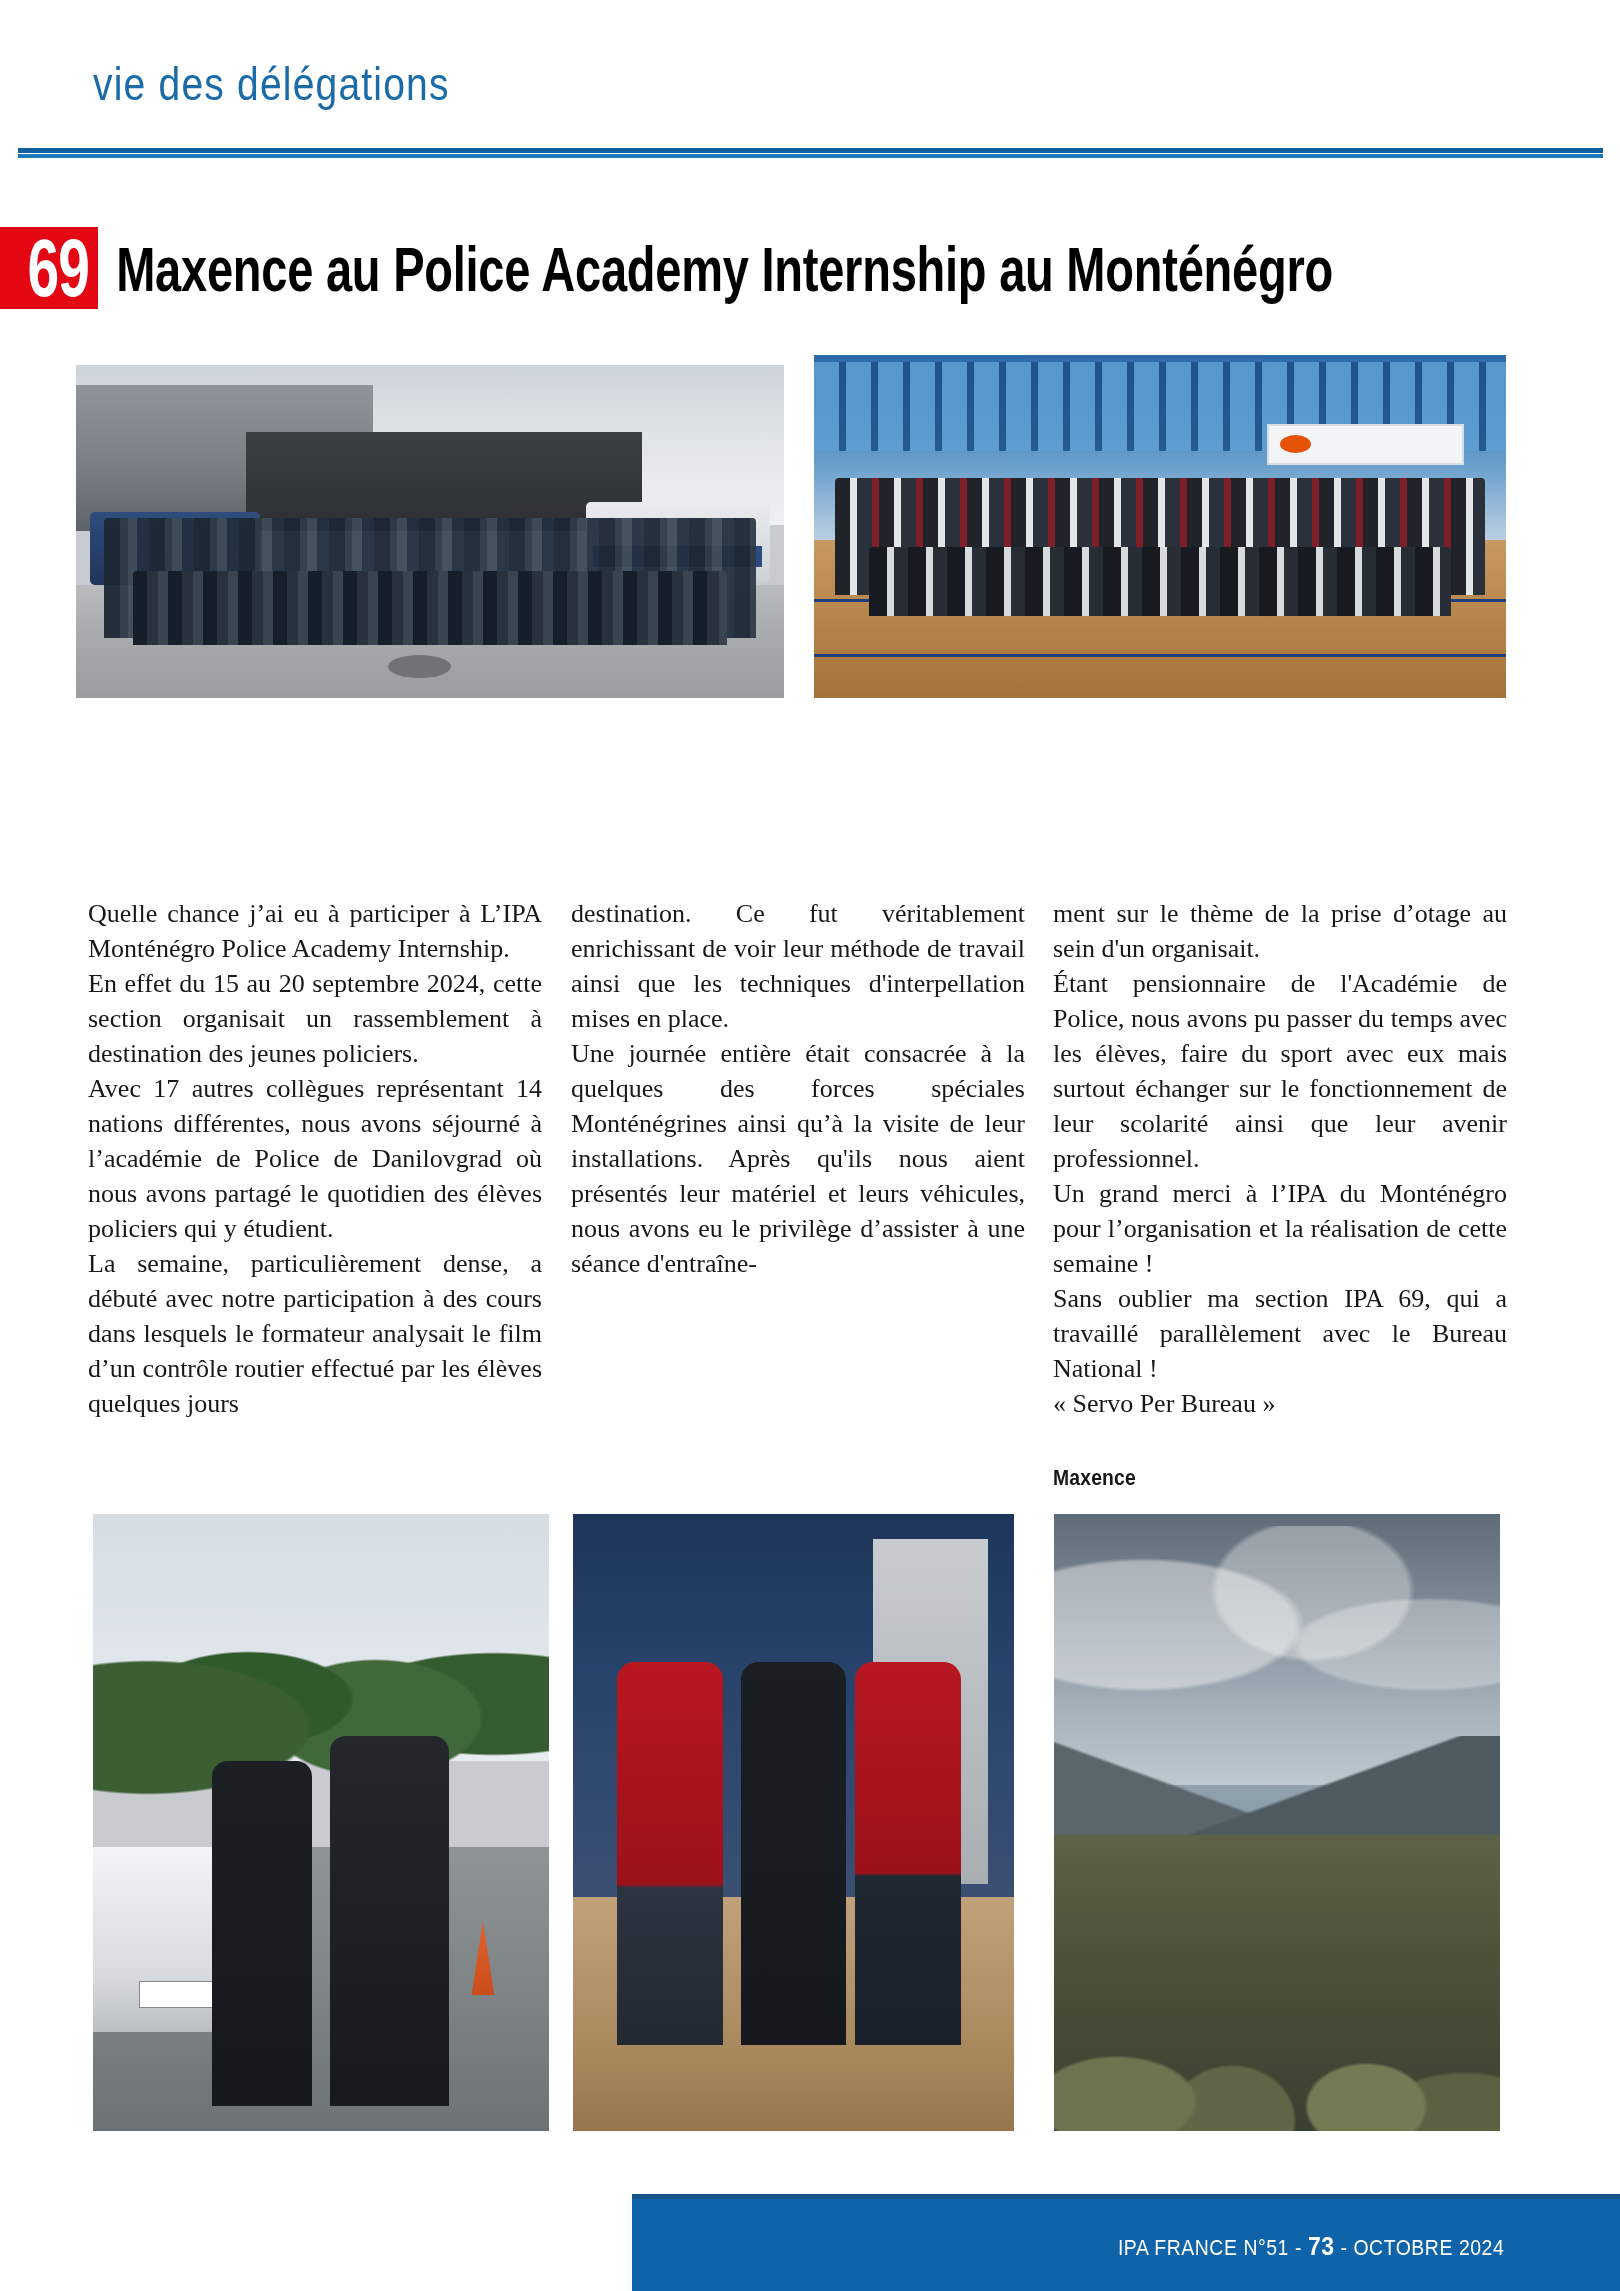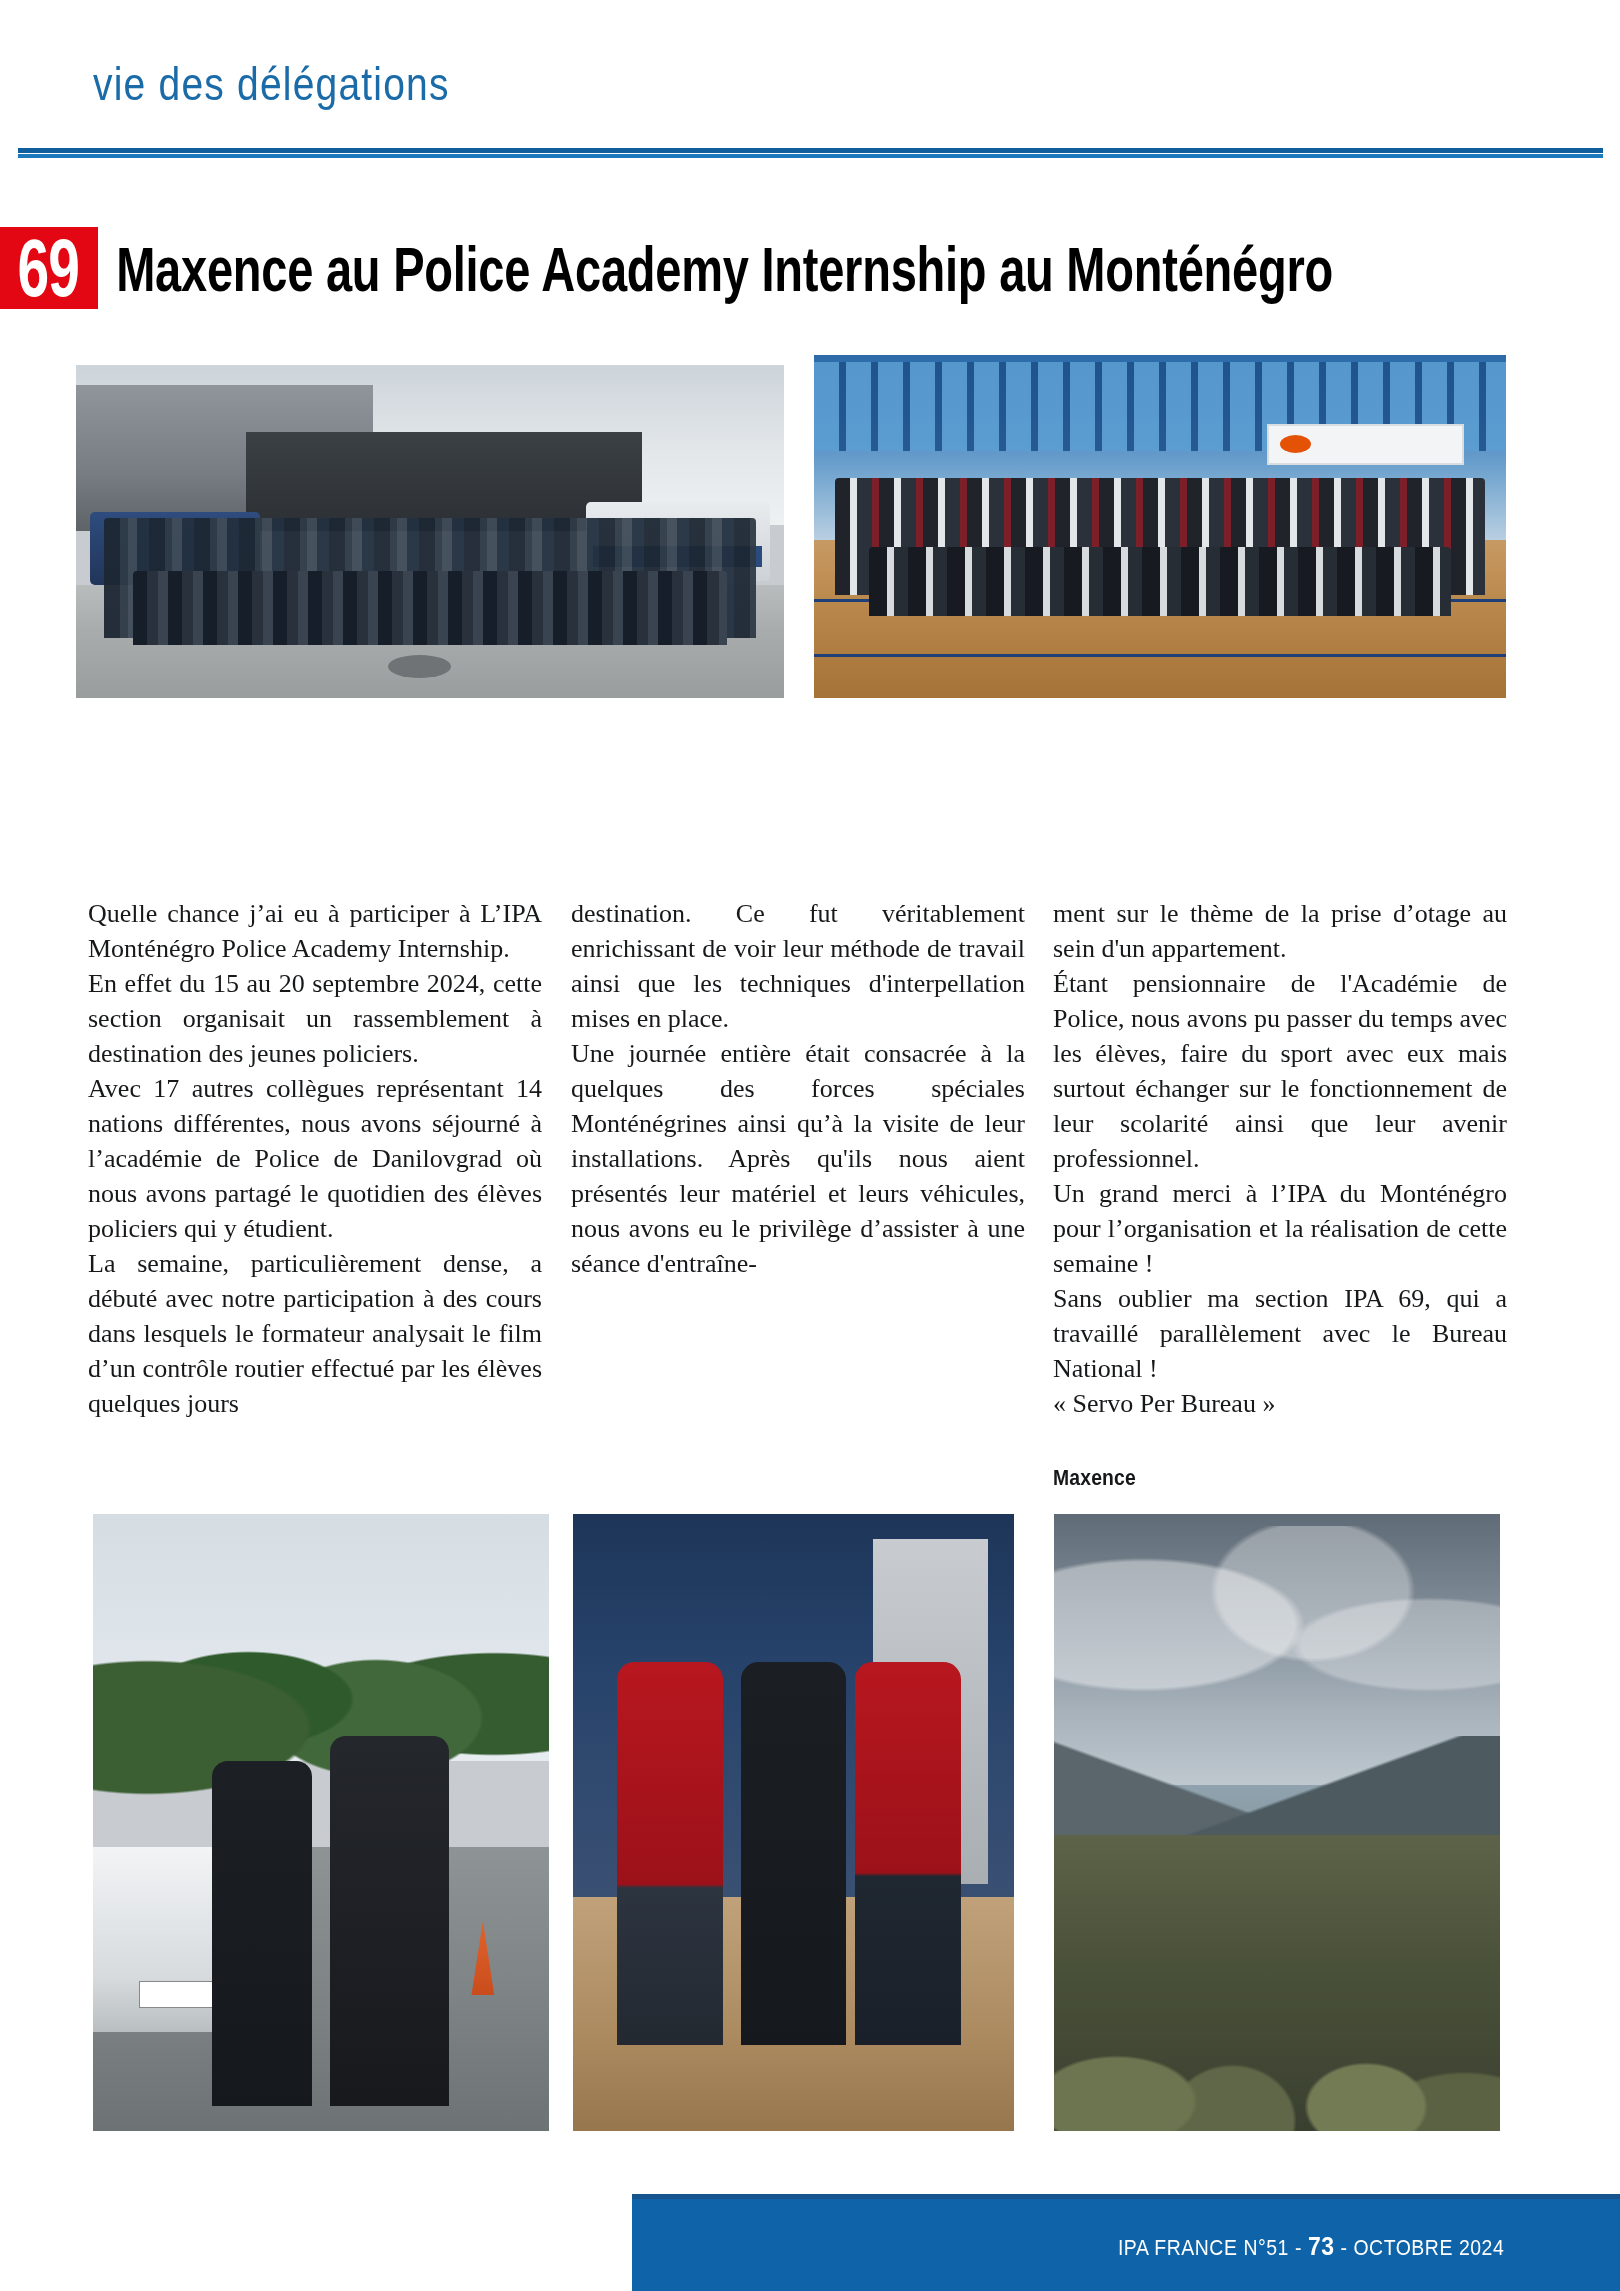--- a/index.html
+++ b/index.html
@@ -63,21 +63,21 @@
     height: 82px;
     display: flex;
     align-items: stretch;
   }
   .number-badge {
     width: 349px;
     background: #e30613;
     display: flex;
     align-items: center;
     justify-content: flex-end;
-    padding-right: 19px;
+    padding-right: 9px;
     box-sizing: border-box;
   }
   .number-badge-text {
     font-family: "Liberation Sans", sans-serif;
     font-weight: 700;
     font-size: 73px;
     color: #ffffff;
     line-height: 0.82;
     transform: scaleX(0.78) scaleY(1.12);
     transform-origin: right center;
@@ -455,21 +455,21 @@
     <p>Avec 17 autres collègues représentant 14 nations différentes, nous avons séjourné à l’académie de Police de Danilovgrad où nous avons partagé le quotidien des élèves policiers qui y étudient.</p>
     <p>La semaine, particulièrement dense, a débuté avec notre participation à des cours dans lesquels le formateur analysait le film d’un contrôle routier effectué par les élèves quelques jours</p>
   </div>
 
   <div class="col col-2">
     <p>destination. Ce fut véritablement enrichissant de voir leur méthode de travail ainsi que les techniques d'interpellation mises en place.</p>
     <p>Une journée entière était consacrée à la quelques des forces spéciales Monténégrines ainsi qu’à la visite de leur installations. Après qu'ils nous aient présentés leur matériel et leurs véhicules, nous avons eu le privilège d’assister à une séance d'entraîne-</p>
   </div>
 
   <div class="col col-3">
-    <p>ment sur le thème de la prise d’otage au sein d'un appartement.</p>
+    <p>ment sur le thème de la prise d’otage au sein d'un organisait.</p>
     <p>Étant pensionnaire de l'Académie de Police, nous avons pu passer du temps avec les élèves, faire du sport avec eux mais surtout échanger sur le fonctionnement de leur scolarité ainsi que leur avenir professionnel.</p>
     <p>Un grand merci à l’IPA du Monténégro pour l’organisation et la réalisation de cette semaine !</p>
     <p>Sans oublier ma section IPA 69, qui a travaillé parallèlement avec le Bureau National !</p>
     <p>« Servo Per Bureau »</p>
     <div class="signature">Maxence</div>
   </div>
 
   <div class="footer-block"></div>
   <div class="footer-block-top"></div>
   <div class="footer-text">

